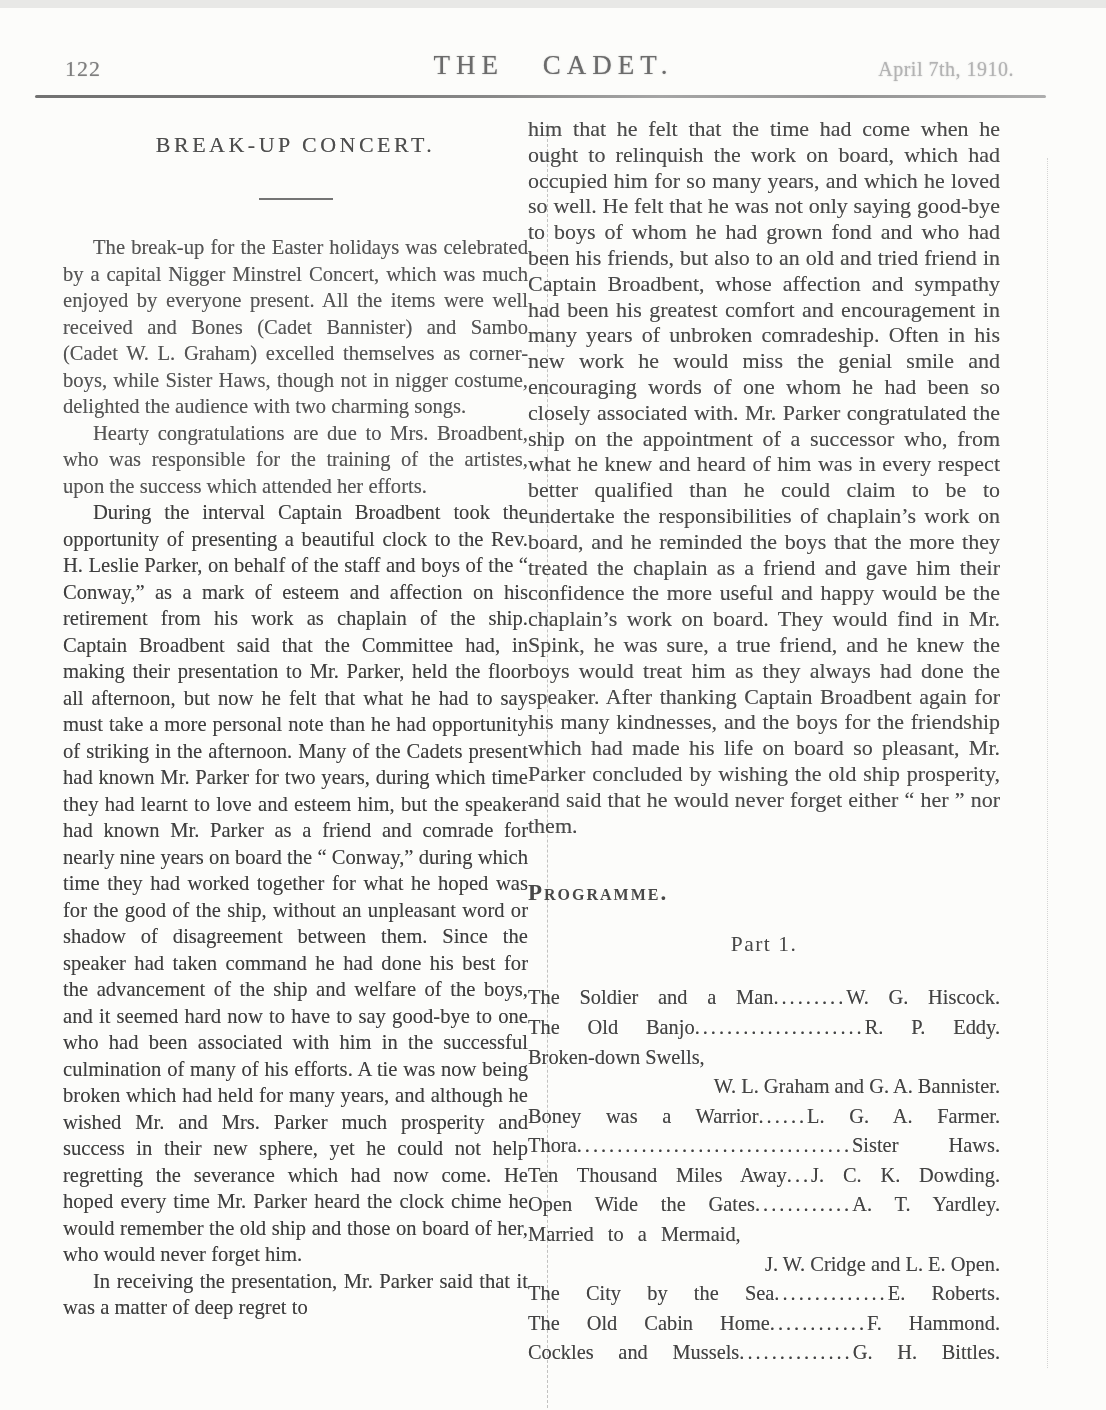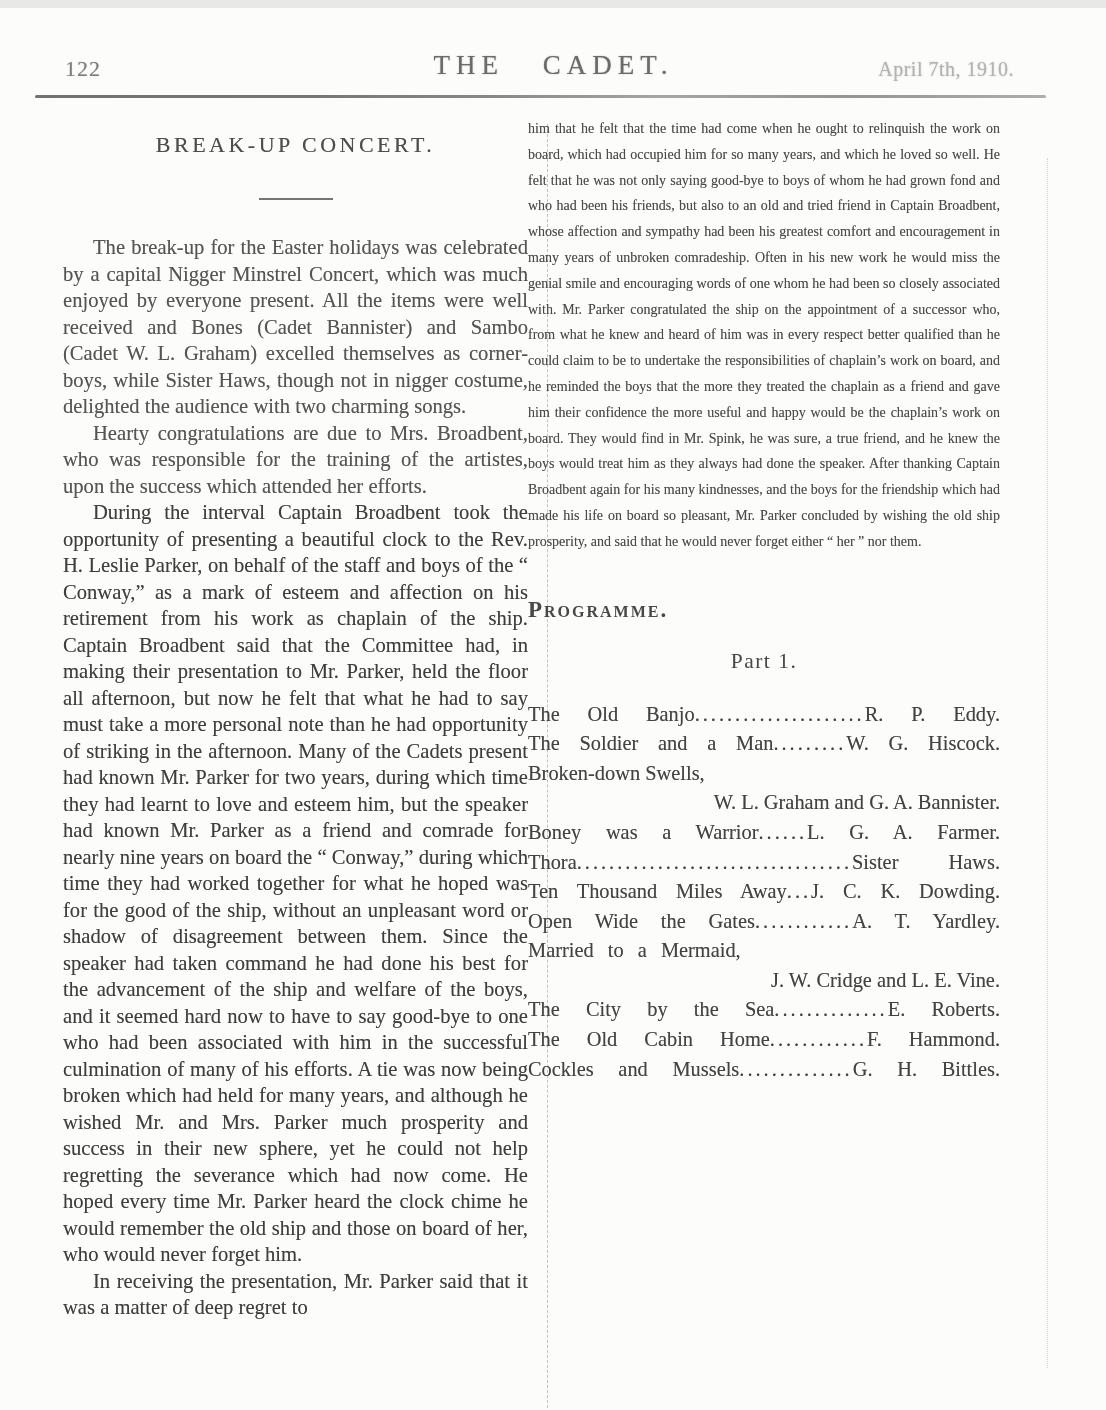--- a/index.html
+++ b/index.html
@@ -45,21 +45,21 @@
   .article-title {
     margin:16px 0 0; text-align:center; font-size:22px; font-weight:400;
     letter-spacing:3.5px; color:#4e4e4e; text-shadow:0 0 .6px rgba(80,80,80,.6);
   }
   .title-rule { width:74px; height:2px; background:#5c5c5c; margin:40px auto 34px; opacity:.85; }
   p.body {
     margin:0; text-align:justify; text-indent:30px;
     text-shadow:0 0 .5px rgba(70,70,70,.45);
   }
   .col-left  p.body { font-size:20.6px; line-height:26.5px; }
-  .col-right p.body { font-size:14px; line-height:25.8px; }
+  .col-right p.body { font-size:22px; line-height:25.8px; }
   p.light { color:#555555; }
   p.dark  { color:#3e3e3e; }
   p.continuation { text-indent:0; color:#4a4a4a; }
   
   .prog-heading {
     margin:42px 0 0; text-align:left; font-variant:small-caps;
     font-size:23px; letter-spacing:2px; color:#484848;
   }
   .prog-part { margin:26px 0 0; text-align:center; font-size:21.5px; letter-spacing:1.5px; color:#474747; }
   .prog-list { margin-top:26px; font-size:20.4px; color:#434343; text-shadow:0 0 .5px rgba(70,70,70,.45); }
@@ -94,30 +94,30 @@
       <p class="body dark">In receiving the presentation, Mr. Parker said that it was a matter of deep regret to</p>
     </div>
 
     <div class="col-right">
       <p class="body continuation">him that he felt that the time had come when he ought to relinquish the work on board, which had occupied him for so many years, and which he loved so well.  He felt that he was not only saying good-bye to boys of whom he had grown fond and who had been his friends, but also to an old and tried friend in Captain Broadbent, whose affection and sympathy had been his greatest comfort and encouragement in many years of unbroken comradeship.  Often in his new work he would miss the genial smile and encouraging words of one whom he had been so closely associated with.  Mr. Parker congratulated the ship on the appointment of a successor who, from what he knew and heard of him was in every respect better qualified than he could claim to be to undertake the responsibilities of chaplain’s work on board, and he reminded the boys that the more they treated the chaplain as a friend and gave him their confidence the more useful and happy would be the chaplain’s work on board.  They would find in Mr. Spink, he was sure, a true friend, and he knew the boys would treat him as they always had done the speaker.  After thanking Captain Broadbent again for his many kindnesses, and the boys for the friendship which had made his life on board so pleasant, Mr. Parker concluded by wishing the old ship prosperity, and said that he would never forget either “ her ” nor them.</p>
 
       <h3 class="prog-heading">Programme.</h3>
       <div class="prog-part">Part 1.</div>
 
       <div class="prog-list">
+        <div class="prog-line"><span>The Soldier and a Man</span><span class="dots">.........</span><span>W. G. Hiscock.</span></div>
         <div class="prog-line"><span>The Old Banjo</span><span class="dots">.....................</span><span>R. P. Eddy.</span></div>
-        <div class="prog-line"><span>The Soldier and a Man</span><span class="dots">.........</span><span>W. G. Hiscock.</span></div>
         <div class="prog-line left-only"><span>Broken-down Swells,</span></div>
         <div class="prog-line right-only"><span>W. L. Graham and G. A. Bannister.</span></div>
         <div class="prog-line"><span>Boney was a Warrior</span><span class="dots">......</span><span>L. G. A. Farmer.</span></div>
         <div class="prog-line"><span>Thora</span><span class="dots">..................................</span><span>Sister Haws.</span></div>
         <div class="prog-line"><span>Ten Thousand Miles Away</span><span class="dots">...</span><span>J. C. K. Dowding.</span></div>
         <div class="prog-line"><span>Open Wide the Gates</span><span class="dots">............</span><span>A. T. Yardley.</span></div>
         <div class="prog-line left-only spread"><span>Married to a Mermaid,</span></div>
-        <div class="prog-line right-only"><span>J. W. Cridge and L. E. Vine.</span></div>
+        <div class="prog-line right-only"><span>J. W. Cridge and L. E. Open.</span></div>
         <div class="prog-line"><span>The City by the Sea</span><span class="dots">..............</span><span>E. Roberts.</span></div>
         <div class="prog-line"><span>The Old Cabin Home</span><span class="dots">............</span><span>F. Hammond.</span></div>
         <div class="prog-line"><span>Cockles and Mussels</span><span class="dots">..............</span><span>G. H. Bittles.</span></div>
       </div>
     </div>
 
   </div>
 </div>
 
 </body></html>

